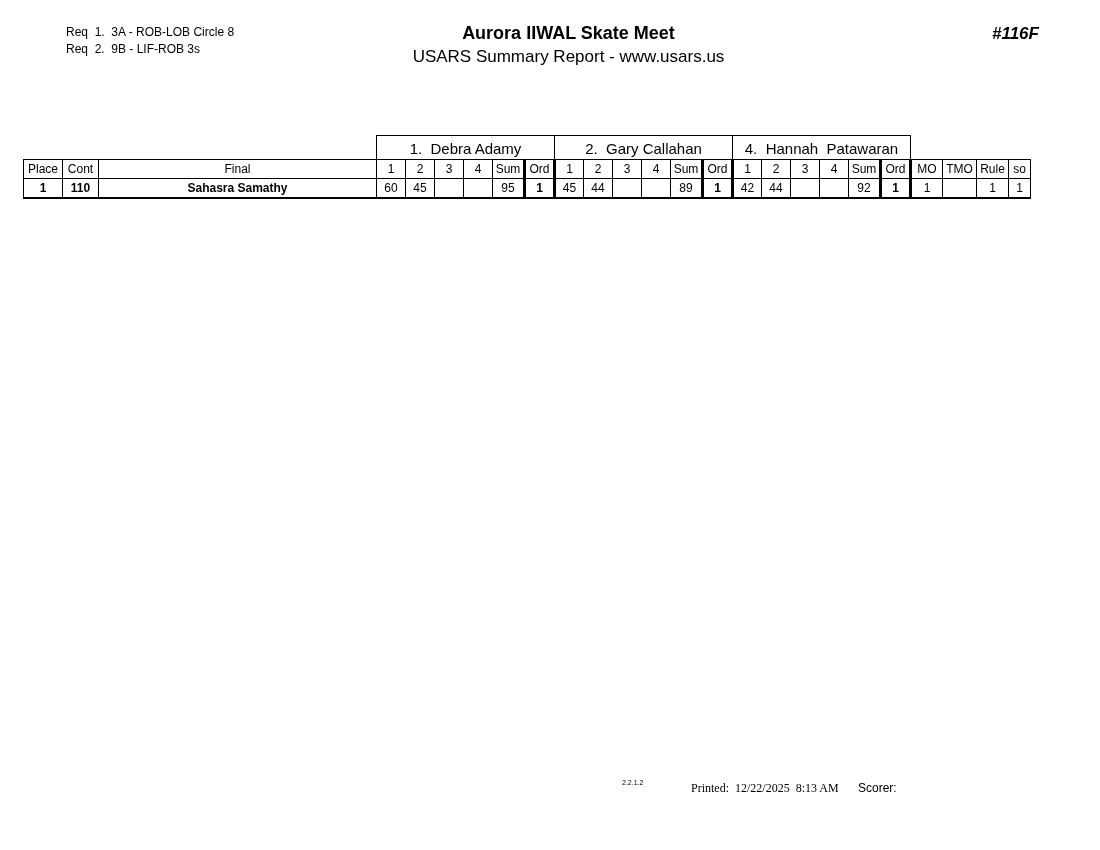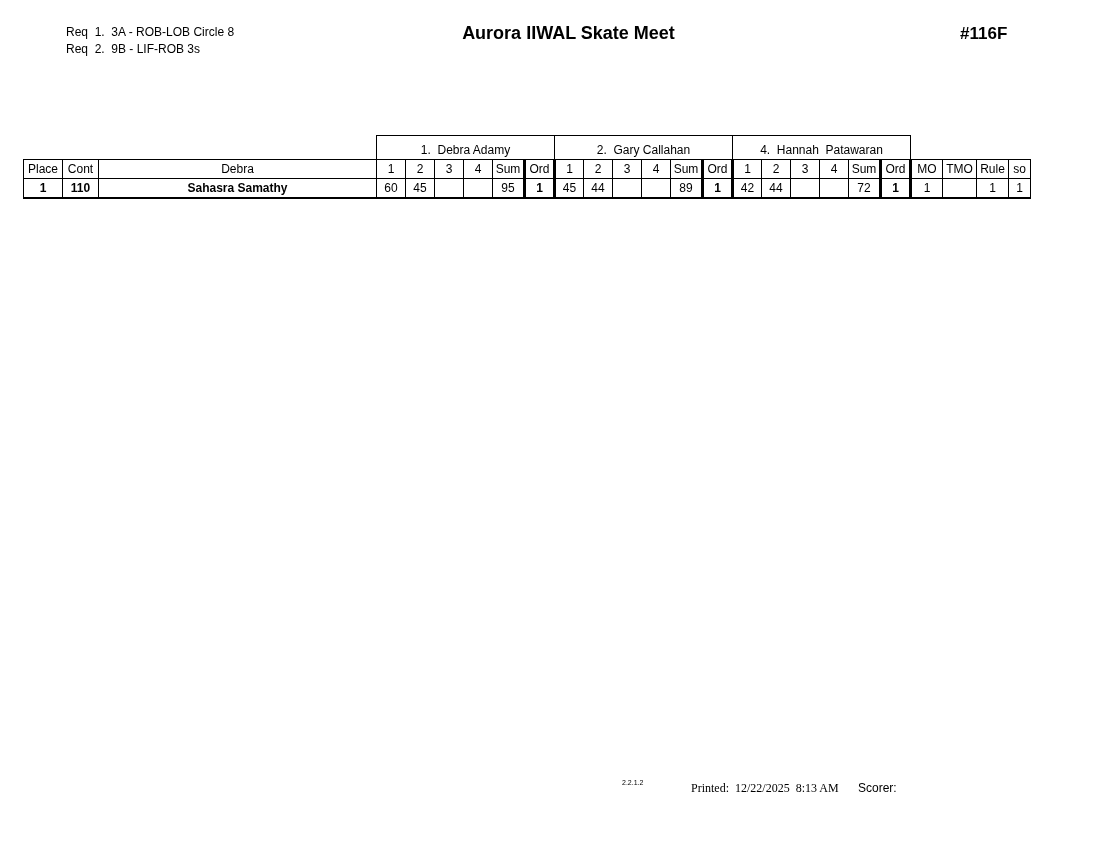--- a/index.html
+++ b/index.html
@@ -24,42 +24,42 @@
     position: absolute; left: 0; top: 22px; width: 1093px;
     text-align: center;
   }
   .title-line   { font-size: 18px; font-weight: bold; line-height: 22px; }
   .venue-line   { font-size: 15px; line-height: 20px; }
   .event-line   { font-size: 19px; font-weight: bold; line-height: 24px; margin-top: 2px; }
   .report-line  { font-size: 17px; line-height: 22px; margin-top: 2px; }
 
   
   .report-number {
-    position: absolute; top: 24px; left: 960px;
-    font-size: 17px; font-weight: bold;
+    position: absolute; top: 24px; left: 992px;
+    font-size: 17px; font-weight: bold; font-style: italic;
   }
 
   
   .results-wrap { position: absolute; left: 23px; top: 135px; }
   table.results {
     border-collapse: collapse;
     table-layout: fixed;
     font-size: 12px;
   }
   table.results td {
     border: 1px solid #000;
     height: 19px;
     vertical-align: middle;
     text-align: center;
     overflow: hidden;
     padding: 0;
   }
   tr.judge-row td { height: 24px; vertical-align: bottom; padding-bottom: 2px; }
   td.noborder { border: none !important; background: transparent; }
-  td.judge-name { text-align: left; padding-left: 5px; font-size: 12px; }
+  td.judge-name { text-align: left; padding-left: 5px; font-size: 15px; }
   td.name-col { text-align: left; padding-left: 6px; }
   td.ord-col { border-left: 3px solid #000 !important; border-right: 3px solid #000 !important; }
   td.score { text-align: left; padding-left: 4px; }
   tr.data-row td { border-bottom: 2px solid #000; }
   td.place-val { text-align: left; padding-left: 8px; }
   .b { font-weight: bold; }
 
   
   .footer { position: absolute; top: 781px; left: 0; width: 1100px; font-size: 12px; }
   .version-sup { position: absolute; left: 622px; top: -2px; font-size: 7px; }
@@ -69,20 +69,21 @@
 </head>
 <body>
 
 <div class="req-block">
   <div class="pre">Req  1.  3A - ROB-LOB Circle 8</div>
   <div class="pre">Req  2.  9B - LIF-ROB 3s</div>
 </div>
 
 <div class="header-block">
   <div class="title-line pre">Aurora IIWAL Skate Meet</div>
+  <div class="report-line pre">USARS Summary Report - www.usars.us</div>
 </div>
 
 <div class="report-number">#116F</div>
 
 <div class="results-wrap">
   <table class="results">
     <colgroup>
       <col style="width:39px">
         <col style="width:36px">
         <col style="width:278px">
@@ -113,21 +114,21 @@
         <tr class="judge-row">
       <td class="noborder" colspan="3"></td>
       <td class="judge-name pre" colspan="6">1.  Debra Adamy</td>
       <td class="judge-name pre" colspan="6">2.  Gary Callahan</td>
       <td class="judge-name pre" colspan="6">4.  Hannah  Patawaran</td>
       <td class="noborder" colspan="4"></td>
     </tr>
     <tr class="header-row">
       <td>Place</td>
       <td>Cont</td>
-      <td class="name-col">Debra</td>
+      <td class="name-col">Final</td>
 
       <td>1</td>
       <td>2</td>
       <td>3</td>
       <td>4</td>
       <td>Sum</td>
       <td class="ord-col">Ord</td>
 
       <td>1</td>
       <td>2</td>
@@ -164,21 +165,21 @@
       <td class="score">44</td>
       <td class="score"></td>
       <td class="score"></td>
       <td class="score">89</td>
       <td class="ord-col b">1</td>
 
       <td class="score">42</td>
       <td class="score">44</td>
       <td class="score"></td>
       <td class="score"></td>
-      <td class="score">72</td>
+      <td class="score">92</td>
       <td class="ord-col b">1</td>
 
       <td>1</td>
       <td></td>
       <td>1</td>
       <td>1</td>
     </tr>
   </tbody>
     </table>
 </div>

